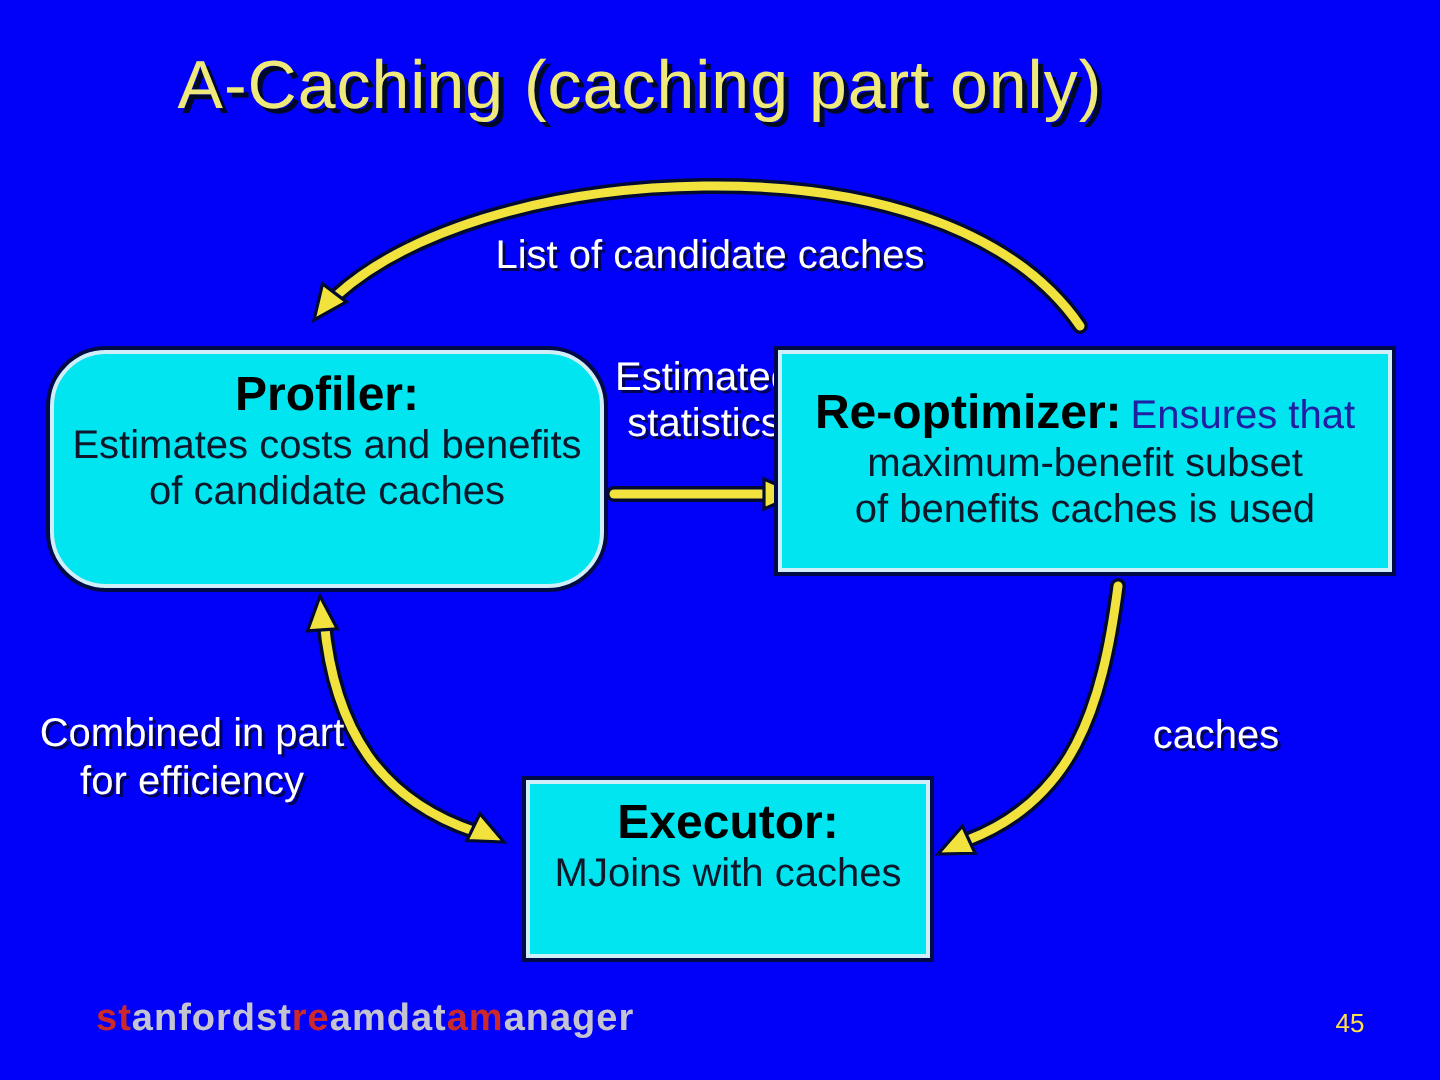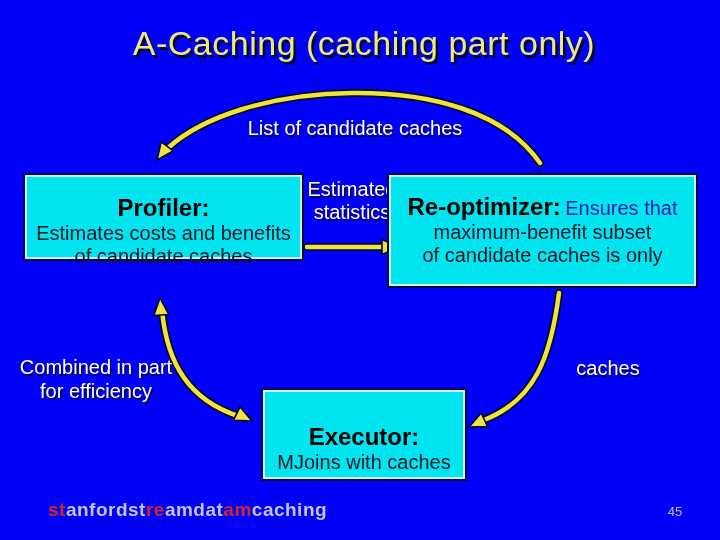--- a/index.html
+++ b/index.html
@@ -13,21 +13,20 @@
   .abs { position:absolute; }
 
   .title {
     top:24px; left:0; width:640px;
     text-align:center;
     font-size:34px; font-weight:normal;
     color:#efe97c;
     text-shadow:2.5px 2.5px 0 #000a28;
     letter-spacing:0.5px;
     white-space:nowrap;
-    padding-left:44px;
   }
 
   .white-label {
     color:#ffffff;
     font-size:20px;
     line-height:24px;
     text-align:center;
     text-shadow:1.5px 1.5px 0 rgba(0,5,40,0.8);
   }
   .lbl-list      { top:116px; left:230px; width:250px; }
@@ -43,42 +42,42 @@
     box-sizing:border-box;
   }
   .box-heading {
     color:#000000; font-weight:bold;
     font-size:24px; line-height:28px;
   }
   .box-body {
     color:#0f172a;
     font-size:20px; line-height:23px;
   }
-  .box-profiler   { left:25px;  top:175px; width:277px; height:84px; padding-top:17px; }
+  .box-profiler   { left:25px;  top:175px; width:277px; height:119px; padding-top:7px;border-radius:28px; }
   .box-reopt      { left:389px; top:175px; width:307px; height:111px; padding-top:16px; }
-  .box-executor   { left:263px; top:390px; width:202px; height:89px;  padding-top:31px; }
+  .box-executor   { left:263px; top:390px; width:202px; height:89px;  padding-top:6px; }
   .box-reopt .box-body { line-height:23px; }
   .inline-sub { color:#2020a2; font-weight:normal; font-size:20px; }
 
   .arrows-layer { top:0; left:0; }
   .arrow-outline { fill:none; stroke:#000a32; stroke-width:8;  stroke-linecap:round; }
   .arrow-shaft   { fill:none; stroke:#f2e23e; stroke-width:4.5; stroke-linecap:round; }
   .arrow-head    { fill:#f2e23e; stroke:#000a32; stroke-width:1.6; stroke-linejoin:miter; }
 
   .footer-logo {
     top:499px; left:48px;
     font-size:19px; font-weight:bold;
     letter-spacing:0.5px;
     white-space:nowrap;
   }
   .page-number {
     top:504px; left:662px; width:26px;
     text-align:center;
     font-size:13px;
-    color:#c4b5fd;
+    color:#fde047;
   }
 </style>
 </head>
 <body>
 
 <div class="slide">
 
   <div class="abs title">A-Caching (caching part only)</div>
 
   <svg class="abs arrows-layer" width="720" height="540" viewBox="0 0 720 540">
@@ -126,27 +125,27 @@
     <div class="box-body">Estimates costs and benefits</div>
     <div class="box-body">of candidate caches</div>
   </div>
 
   <div class="abs box box-reopt">
     <div>
       <span class="box-heading">Re-optimizer:</span>
       <span class="inline-sub">Ensures that</span>
     </div>
     <div class="box-body">maximum-benefit subset</div>
-    <div class="box-body">of candidate caches is only</div>
+    <div class="box-body">of benefits caches is used</div>
   </div>
 
   <div class="abs box box-executor">
     <div class="box-heading">Executor:</div>
     <div class="box-body">MJoins with caches</div>
   </div>
 
   <div class="abs footer-logo">
-    <span style="color: rgb(204, 42, 42);">st</span><span style="color: rgb(195, 195, 210);">anfordst</span><span style="color: rgb(204, 42, 42);">re</span><span style="color: rgb(195, 195, 210);">amdat</span><span style="color: rgb(204, 42, 42);">am</span><span style="color: rgb(195, 195, 210);">caching</span>
+    <span style="color: rgb(204, 42, 42);">st</span><span style="color: rgb(195, 195, 210);">anfordst</span><span style="color: rgb(204, 42, 42);">re</span><span style="color: rgb(195, 195, 210);">amdat</span><span style="color: rgb(204, 42, 42);">am</span><span style="color: rgb(195, 195, 210);">anager</span>
   </div>
 
   <div class="abs page-number">45</div>
 
 </div>
 
 </body></html>

